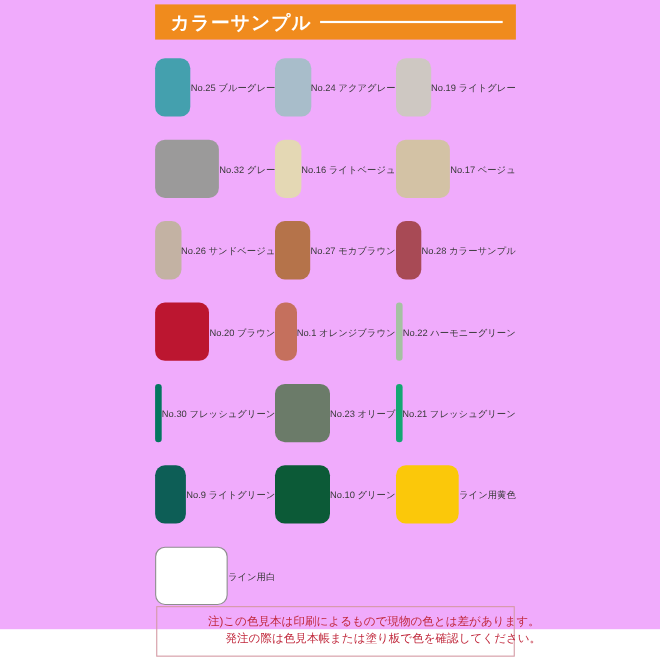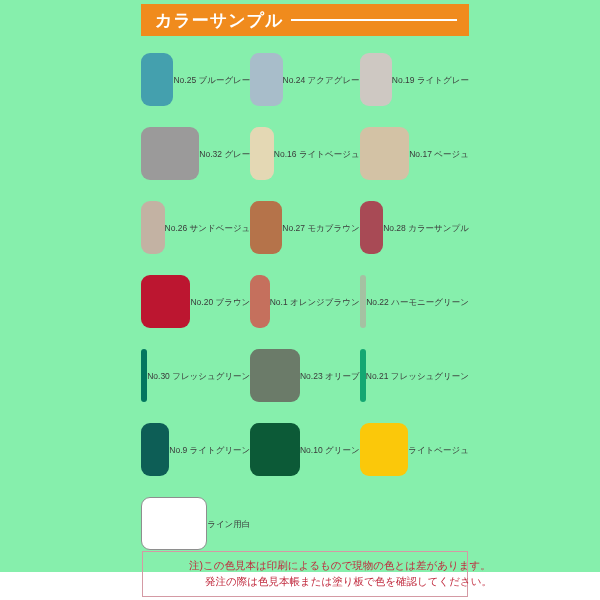--- a/index.html
+++ b/index.html
@@ -10,21 +10,21 @@
   body {
     width: 600px;
     height: 600px;
     font-family: "Liberation Sans", "DejaVu Sans", sans-serif;
     overflow: hidden;
   }
   #page {
     position: relative;
     width: 600px;
     height: 572px;
-    background: #86efac;
+    background: #f0abfc;
   }
 
   
   .header-band {
     position: absolute;
     left: 141px;
     top: 4px;
     width: 328px;
     height: 32px;
     background: #f08b1d;
@@ -182,21 +182,21 @@
       <div class="cell">
         <div class="chip" style="background: rgb(13, 94, 86);"></div>
         <div class="chip-label">No.9 ライトグリーン</div>
       </div>
       <div class="cell">
         <div class="chip" style="background: rgb(12, 90, 55);"></div>
         <div class="chip-label">No.10 グリーン</div>
       </div>
       <div class="cell">
         <div class="chip" style="background: rgb(251, 200, 10);"></div>
-        <div class="chip-label">ライトベージュ</div>
+        <div class="chip-label">ライン用黄色</div>
       </div>
       <div class="cell">
         <div class="chip outlined" style="background: rgb(255, 255, 255);"></div>
         <div class="chip-label">ライン用白</div>
       </div>
       <div class="cell empty">
         <div class="chip"></div>
         <div class="chip-label"></div>
       </div>
     </div>

